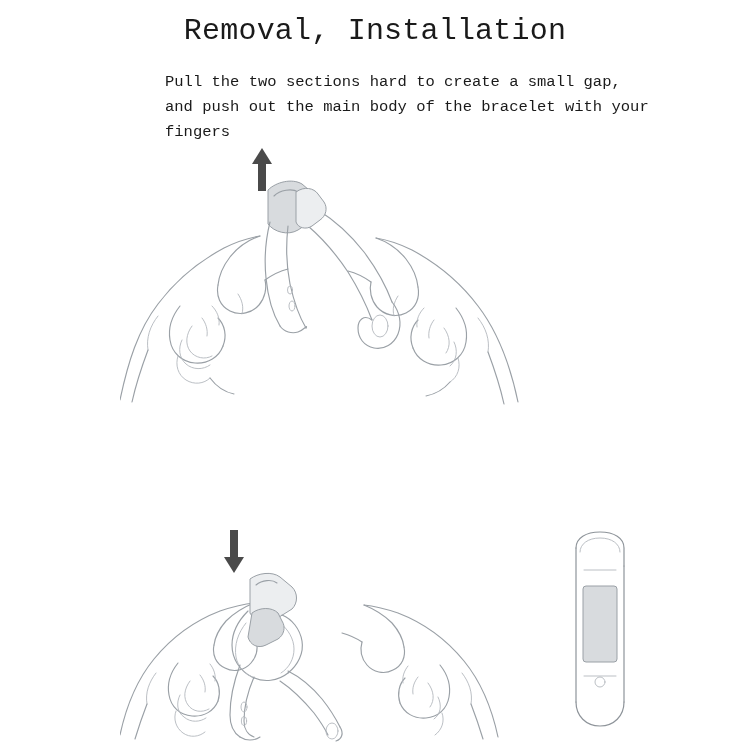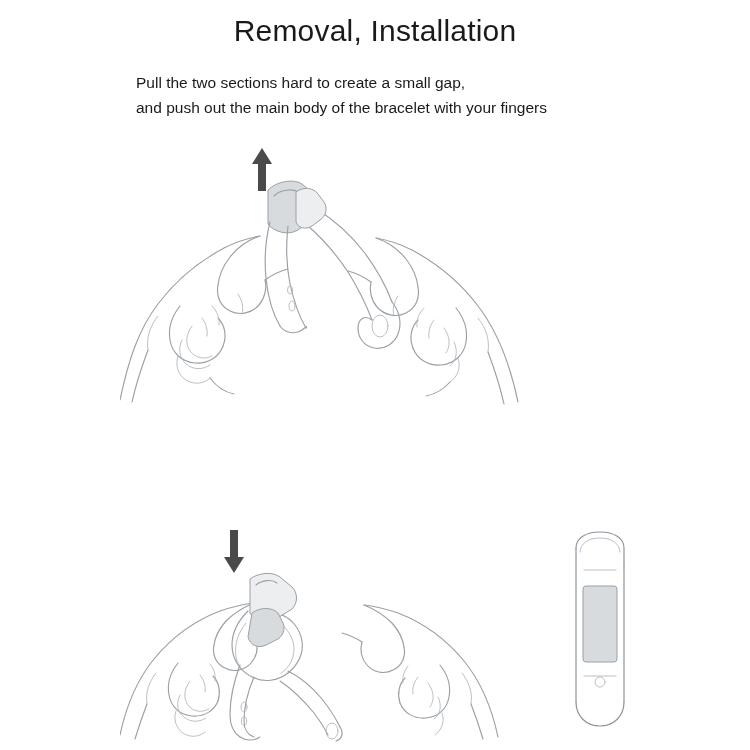--- a/index.html
+++ b/index.html
@@ -10,38 +10,40 @@
   body {
     font-family: "Liberation Sans", sans-serif;
     color: #111111;
   }
   #page {
     position: relative;
     width: 750px;
     height: 750px;
     background: #ffffff;
     overflow: hidden;
+    font-family: Liberation Mono, monospace;
   }
   .title {
     position: absolute;
     top: 14px;
     left: 0;
     width: 750px;
     text-align: center;
     font-size: 30px;
     font-weight: 400;
     letter-spacing: 0.2px;
     color: #1a1a1a;
   }
   .caption {
     position: absolute;
     font-size: 15.5px;
     line-height: 25px;
     color: #1a1a1a;
     white-space: pre-line;
+    margin-left: 29px;
   }
   #caption-1 {
     top: 70px;
     left: 136px;
     width: 520px;
   }
   #caption-2 {
     top: 440px;
     left: 128px;
     width: 560px;

